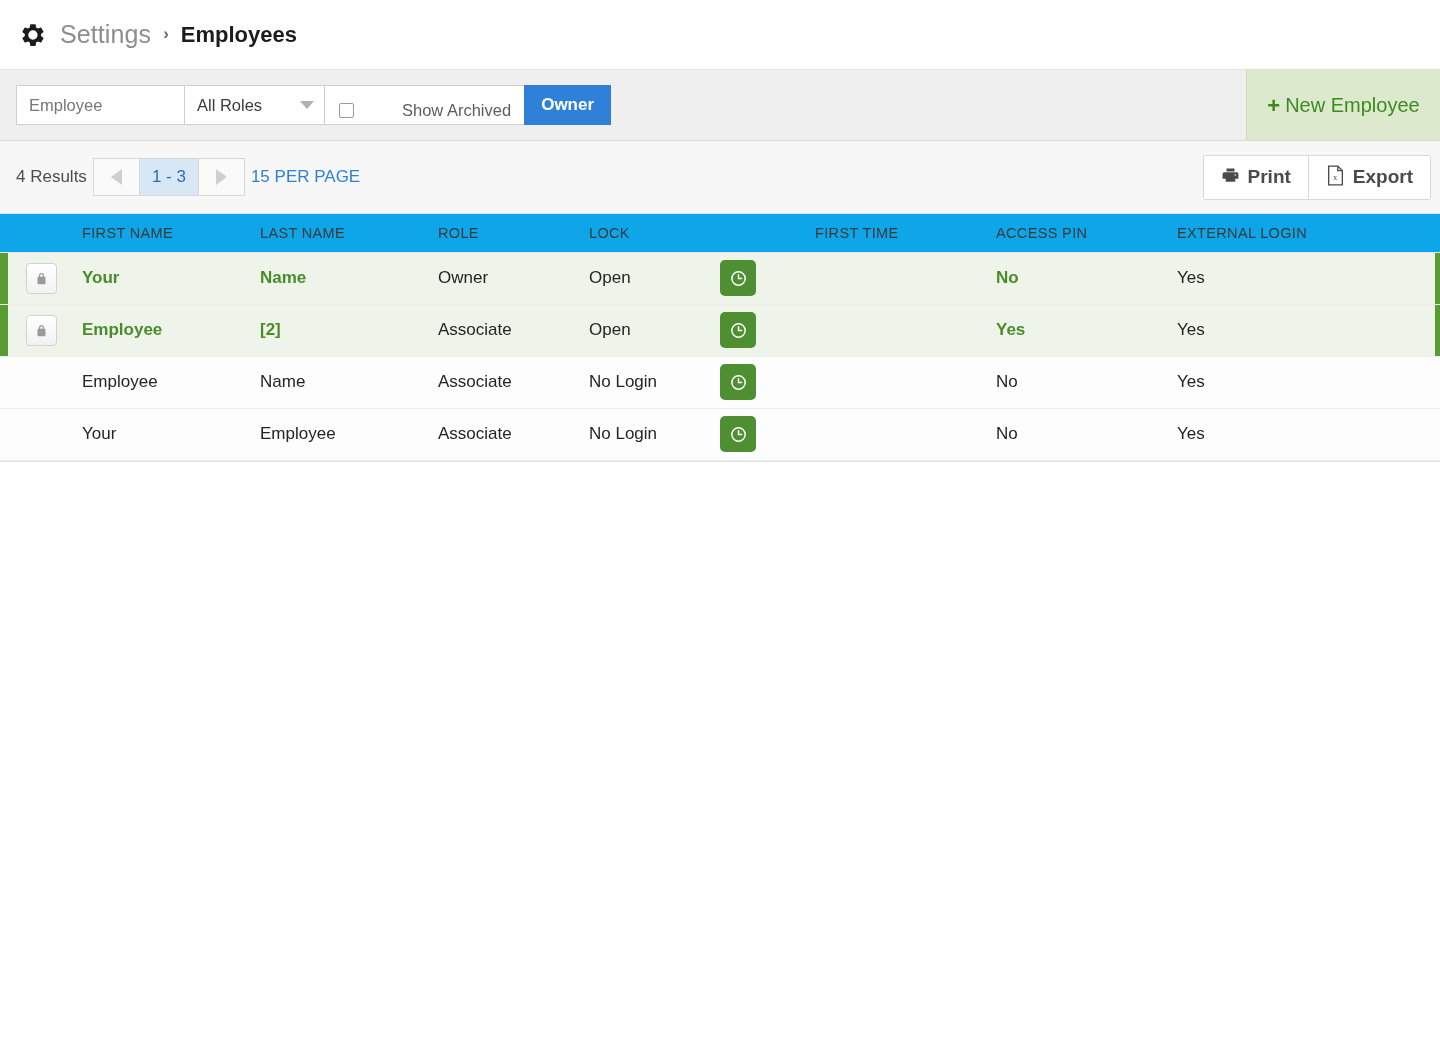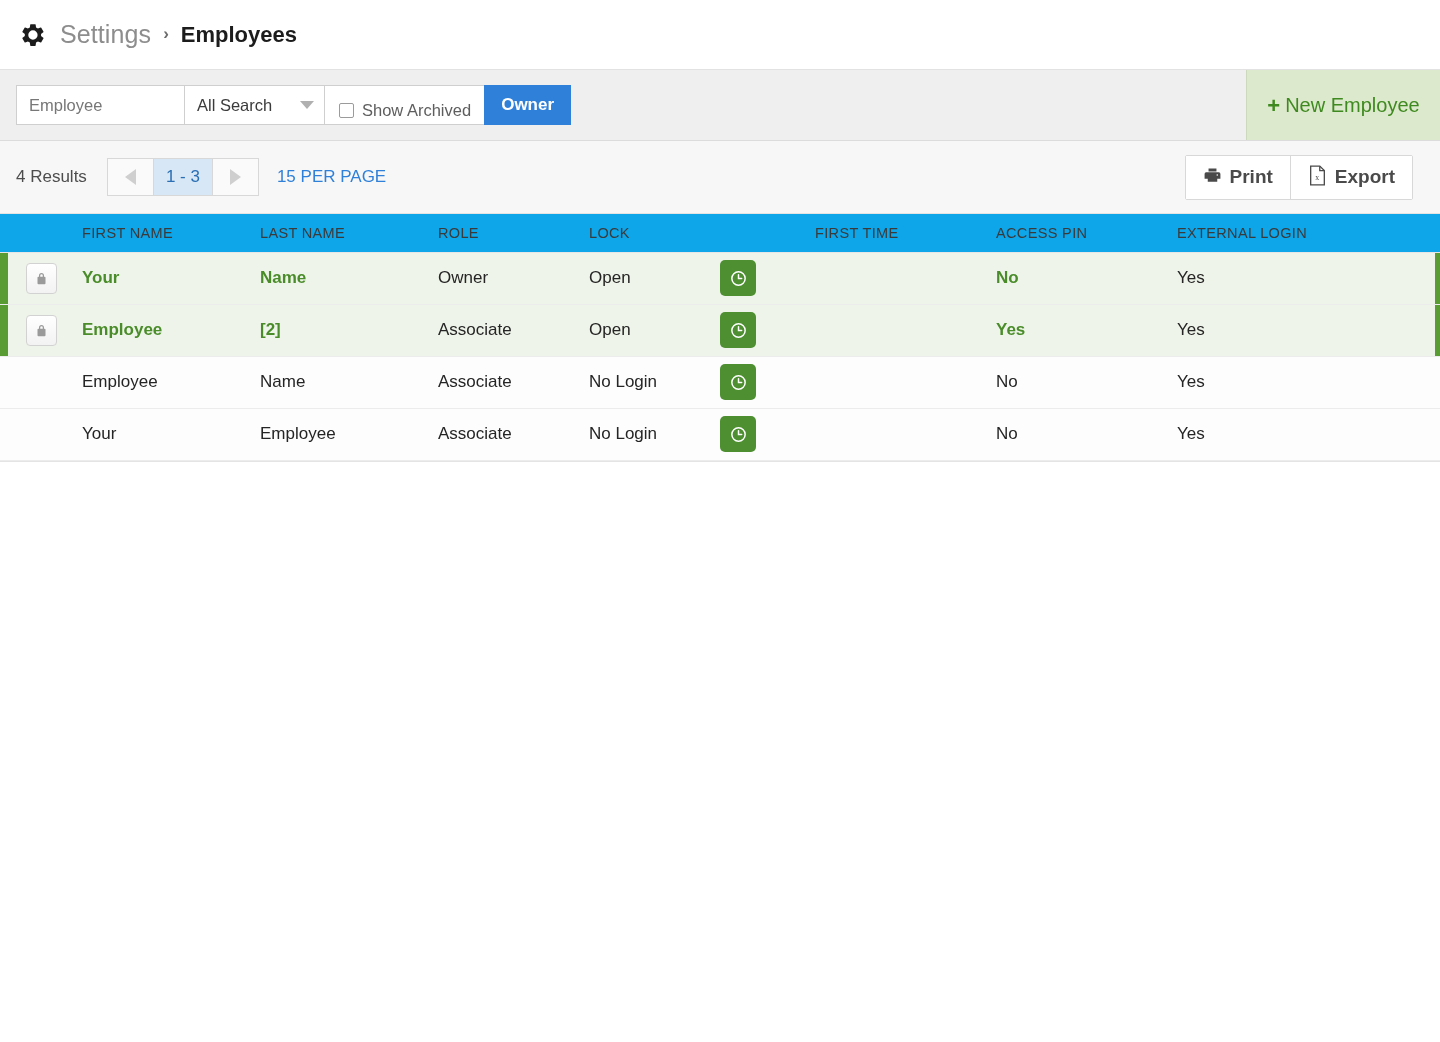--- a/index.html
+++ b/index.html
@@ -98,20 +98,21 @@
     margin-left: 6px;
   }
   .archived-box {
     height: 40px;
     border: 1px solid #cfcfcf;
     border-right: none;
     background: #fff;
     display: flex;
     align-items: center;
     padding: 10px 13px 0 14px;
+    gap: 40px;
   }
   .cbox {
     width: 15px; height: 15px;
     border: 1.6px solid #9b9b9b;
     border-radius: 2px;
     background: #fff;
     margin-right: 8px;
     display: inline-block;
   }
   .archived-label { font-size: 16.5px; color: #5e5e5e; }
@@ -156,21 +157,21 @@
     background: #f7f7f7;
     border-bottom: 1px solid #e4e4e4;
     display: flex;
     align-items: center;
     padding: 0 16px 0 16px;
     position: relative;
   }
   .results-count {
     font-size: 17px;
     color: #4d4d4d;
-    margin-right: 20px;
+    margin-right: 6px;
   }
   .pager {
     display: flex;
     height: 38px;
     border: 1px solid #d8d8d8;
     background: #fafafa;
   }
   .pager-arrow {
     width: 45px;
     display: flex; align-items: center; justify-content: center;
@@ -194,28 +195,28 @@
     padding: 0 12px;
     background: #d8e7f5;
     border-left: 1px solid #d8d8d8;
     border-right: 1px solid #d8d8d8;
     display: flex; align-items: center; justify-content: center;
     font-size: 17px;
     color: #2a6fb5;
     cursor: pointer;
   }
   .per-page {
-    margin-left: 18px;
+    margin-left: 6px;
     font-size: 17px;
     color: #2f80d8;
     cursor: pointer;
   }
   .toolbar-right {
     position: absolute;
-    right: 27px;
+    right: 9px;
     display: flex;
     height: 45px;
     border: 1px solid #d8d8d8;
     background: #fff;
     border-radius: 2px;
     margin-left: 36px;
   }
   .tool-btn {
     display: flex;
     align-items: center;
@@ -305,21 +306,21 @@
   </span>
   <span class="crumb-settings">Settings</span>
   <span class="crumb-sep">›</span>
   <span class="crumb-current">Employees</span>
 </div>
 
 <div class="filterbar">
   <div class="filter-left">
     <input class="search-input" type="text" placeholder="Employee" style="">
     <div class="role-select">
-      <span class="role-select-label">All Search</span>
+      <span class="role-select-label">All Roles</span>
       <span class="caret-down"></span>
     </div>
     <label class="archived-box">
       <span class="cbox"></span>
       <span class="archived-label">Show Archived</span>
     </label>
     <button class="search-btn">Owner</button>
   </div>
 
   <div class="new-employee">

